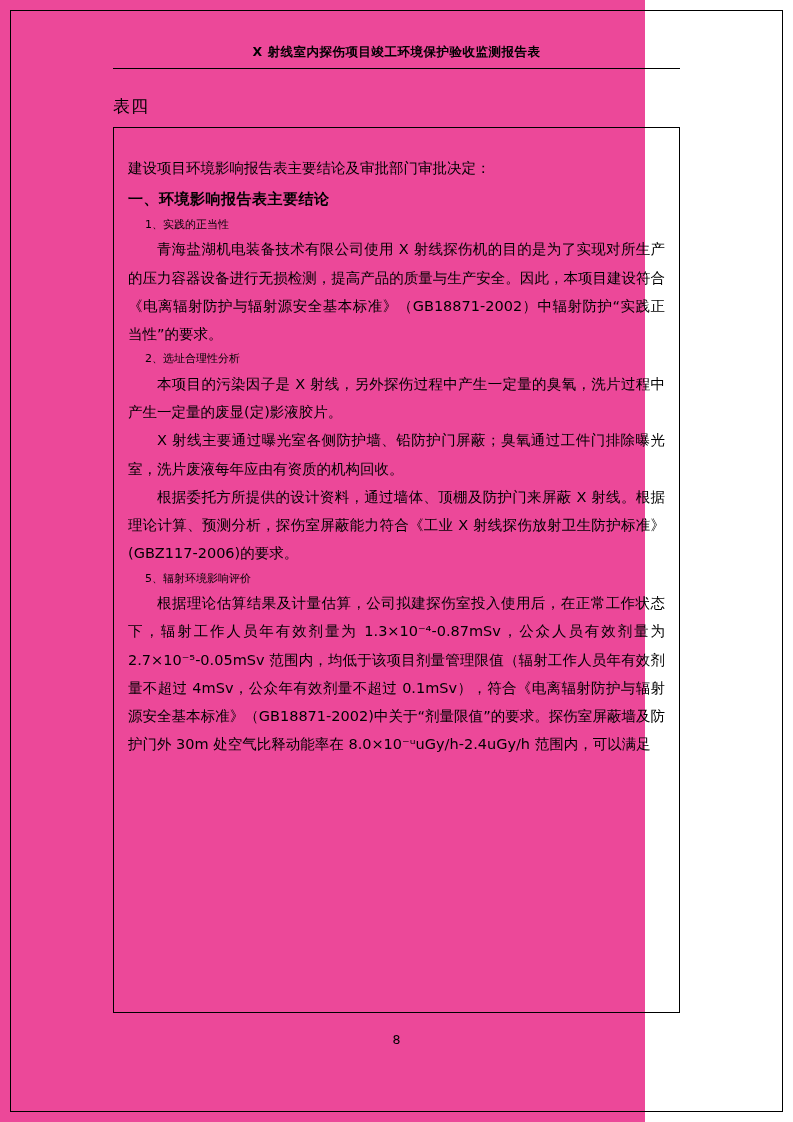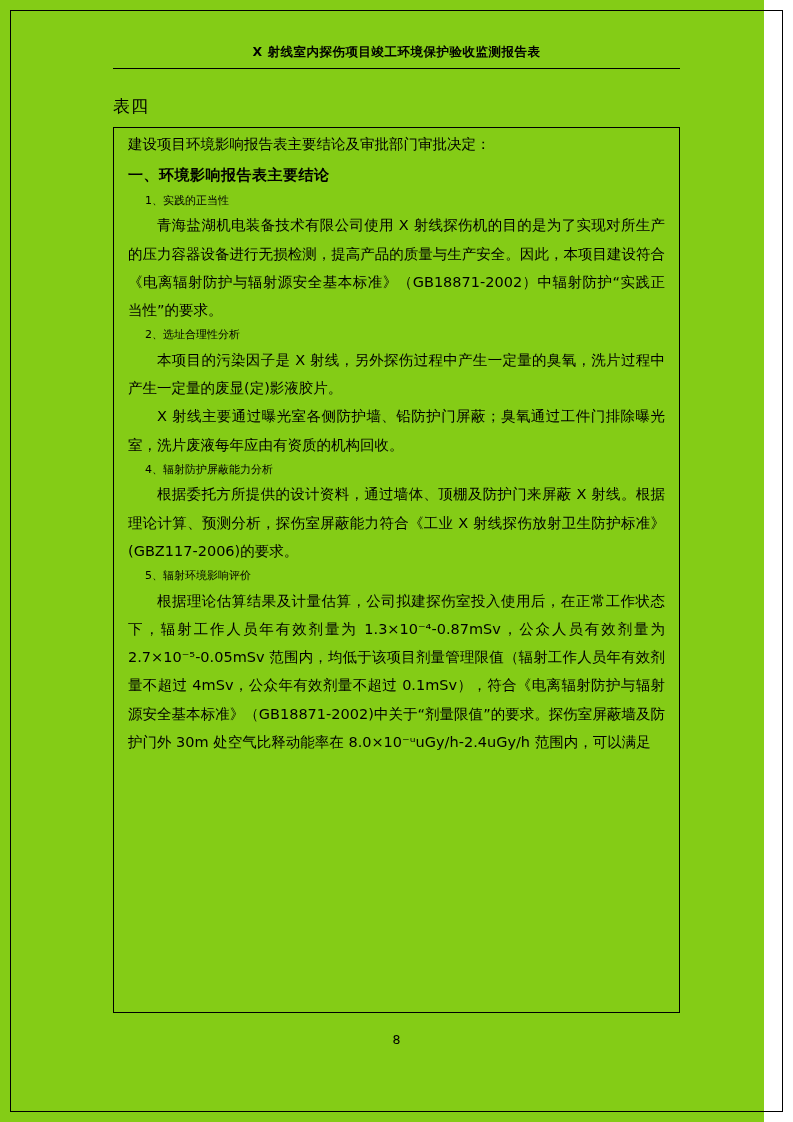--- a/index.html
+++ b/index.html
@@ -2,23 +2,23 @@
 <html><head>
 <meta charset="utf-8">
 <style>
   html, body {
     margin: 0;
     padding: 0;
     background: #ffffff;
   }
   .page {
     position: relative;
-    width: 764px;
+    width: 645px;
     height: 1122px;
-    background: #84cc16;
+    background: #ec4899;
     font-family: "DejaVu Sans", "Liberation Sans", sans-serif;
     color: #000000;
     box-sizing: border-box;
   }
   .page-border {
     position: absolute;
     left: 10px;
     top: 10px;
     width: 773px;
     height: 1102px;
@@ -50,21 +50,21 @@
     font-weight: normal;
     margin-top: 26px;
     margin-bottom: 9px;
     letter-spacing: 1px;
   }
   .main-box {
     border: 1px solid #000;
     box-sizing: border-box;
     width: 567px;
     min-height: 886px;
-    padding: 4px 14px 10px 14px;
+    padding: 28px 14px 10px 14px;
   }
   .lead-line {
     font-size: 14.5px;
     line-height: 1.75;
     margin-bottom: 4px;
   }
   .section-heading {
     font-size: 15px;
     font-weight: bold;
     line-height: 1.9;
@@ -114,21 +114,20 @@
       <div class="section-heading">一、环境影响报告表主要结论</div>
 
       <div class="sub-heading">1、实践的正当性</div>
       <p class="body-para">青海盐湖机电装备技术有限公司使用 X 射线探伤机的目的是为了实现对所生产的压力容器设备进行无损检测，提高产品的质量与生产安全。因此，本项目建设符合《电离辐射防护与辐射源安全基本标准》（GB18871-2002）中辐射防护“实践正当性”的要求。</p>
 
       <div class="sub-heading">2、选址合理性分析</div>
 
       <p class="body-para">本项目的污染因子是 X 射线，另外探伤过程中产生一定量的臭氧，洗片过程中产生一定量的废显(定)影液胶片。</p>
       <p class="body-para">X 射线主要通过曝光室各侧防护墙、铅防护门屏蔽；臭氧通过工件门排除曝光室，洗片废液每年应由有资质的机构回收。</p>
 
-      <div class="sub-heading">4、辐射防护屏蔽能力分析</div>
       <p class="body-para">根据委托方所提供的设计资料，通过墙体、顶棚及防护门来屏蔽 X 射线。根据理论计算、预测分析，探伤室屏蔽能力符合《工业 X 射线探伤放射卫生防护标准》(GBZ117-2006)的要求。</p>
 
       <div class="sub-heading">5、辐射环境影响评价</div>
       <p class="body-para">根据理论估算结果及计量估算，公司拟建探伤室投入使用后，在正常工作状态下，辐射工作人员年有效剂量为 1.3×10⁻⁴-0.87mSv，公众人员有效剂量为 2.7×10⁻⁵-0.05mSv 范围内，均低于该项目剂量管理限值（辐射工作人员年有效剂量不超过 4mSv，公众年有效剂量不超过 0.1mSv），符合《电离辐射防护与辐射源安全基本标准》（GB18871-2002)中关于“剂量限值”的要求。探伤室屏蔽墙及防护门外 30m 处空气比释动能率在 8.0×10⁻ᵘuGy/h-2.4uGy/h 范围内，可以满足</p>
 
     </div>
   </div>
 
   <div class="page-number">8</div>
 </div>

